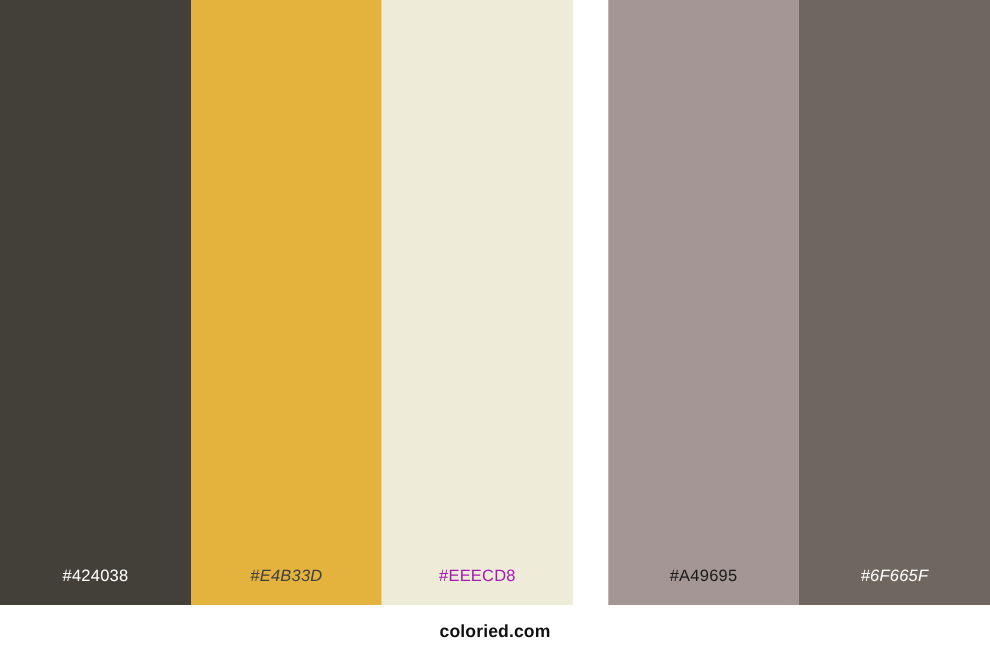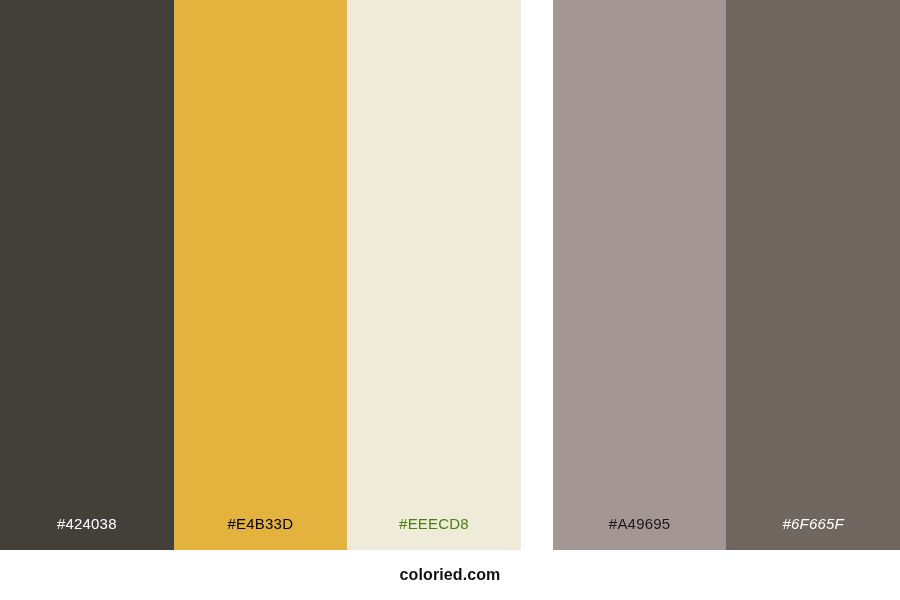--- a/index.html
+++ b/index.html
@@ -87,25 +87,25 @@
 
 <div id="palette-page" style="background-color: rgb(255, 255, 255);">
 
   <div id="swatch-strip">
 
     <div class="swatch on-dark" style="background-color: rgb(66, 64, 56);">
       <span class="swatch-label" style="color: rgb(255, 255, 255);">#424038</span>
     </div>
 
     <div class="swatch on-light" style="background-color: rgb(228, 179, 61);">
-      <span class="swatch-label" style="color: #000000;">#E4B33D</span>
+      <span class="swatch-label" style="color: #404040; font-style: italic;">#E4B33D</span>
     </div>
 
     <div class="swatch on-light" style="background-color: rgb(238, 236, 216);">
-      <span class="swatch-label" style="color: #4d7c0f;">#EEECD8</span>
+      <span class="swatch-label" style="color: #a21caf;">#EEECD8</span>
     </div>
 
     <div class="swatch on-light" style="background-color: rgb(164, 150, 149); margin-left: 32px;">
       <span class="swatch-label" style="color: rgb(26, 26, 26);">#A49695</span>
     </div>
 
     <div class="swatch on-dark" style="background-color: rgb(111, 102, 95); font-style: italic;">
       <span class="swatch-label" style="color: rgb(255, 255, 255);">#6F665F</span>
     </div>
 

